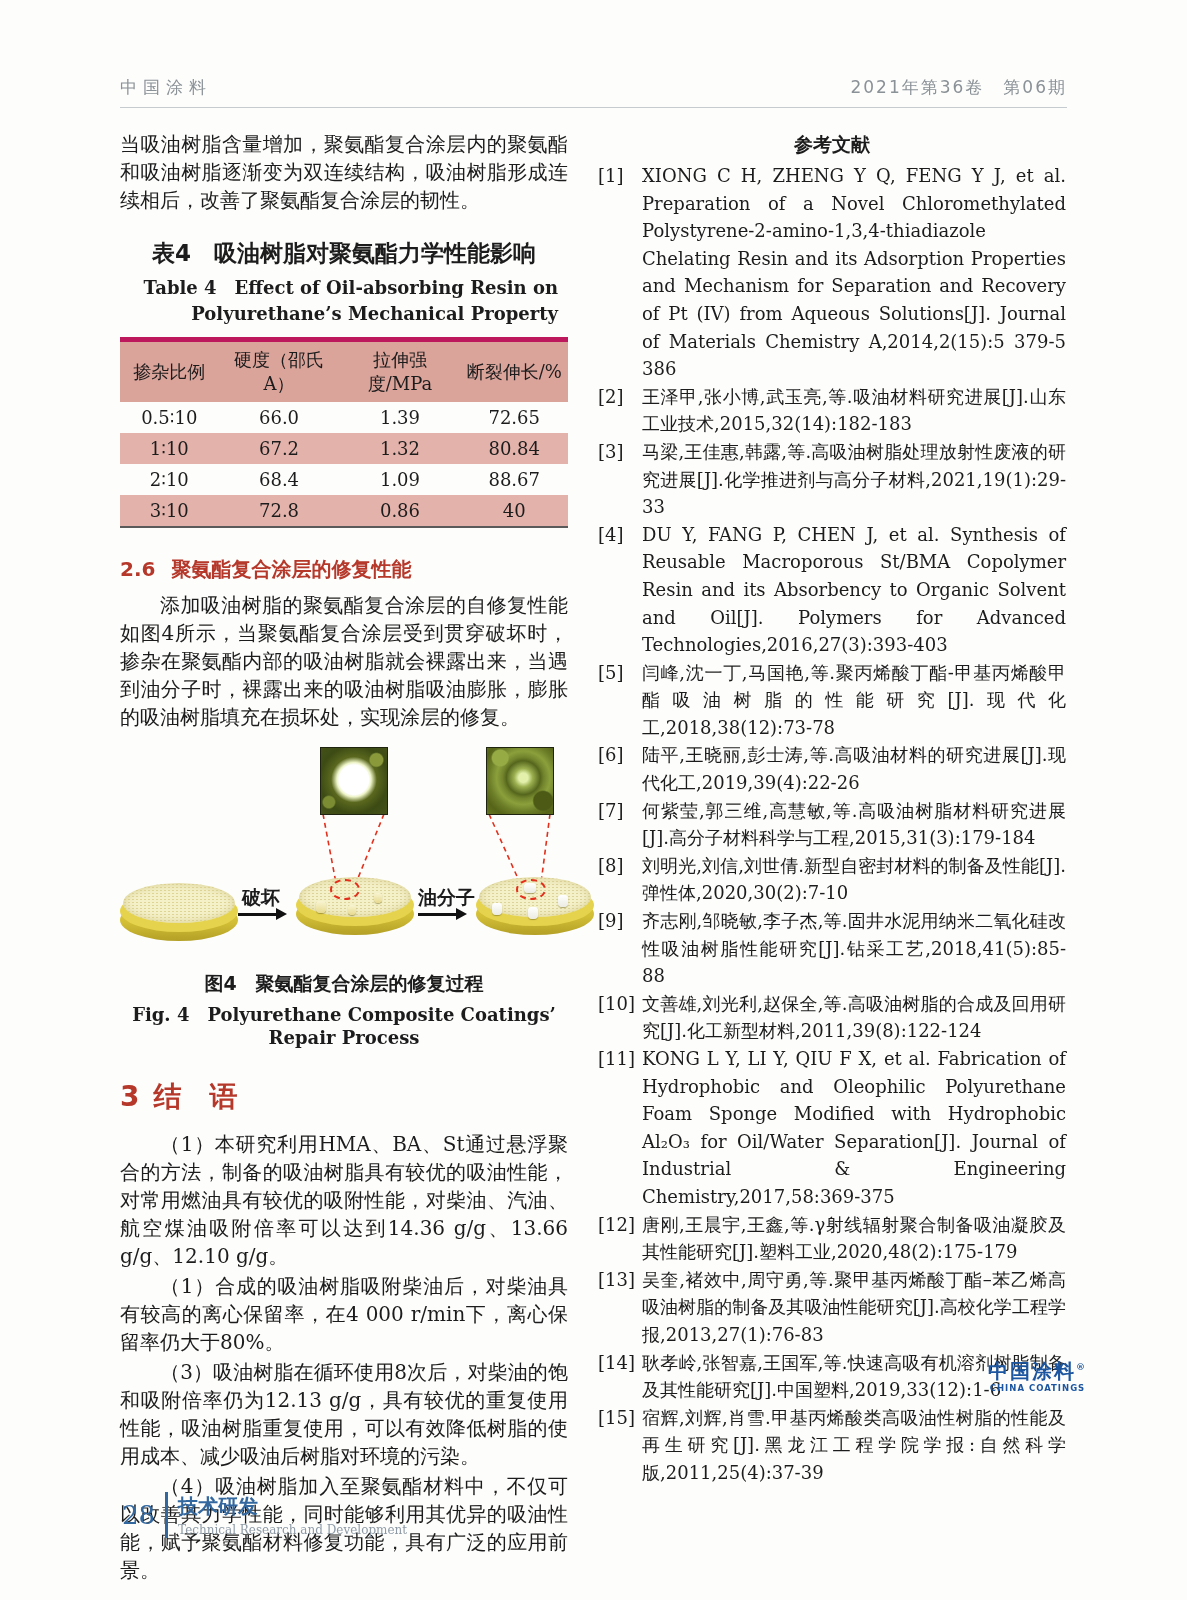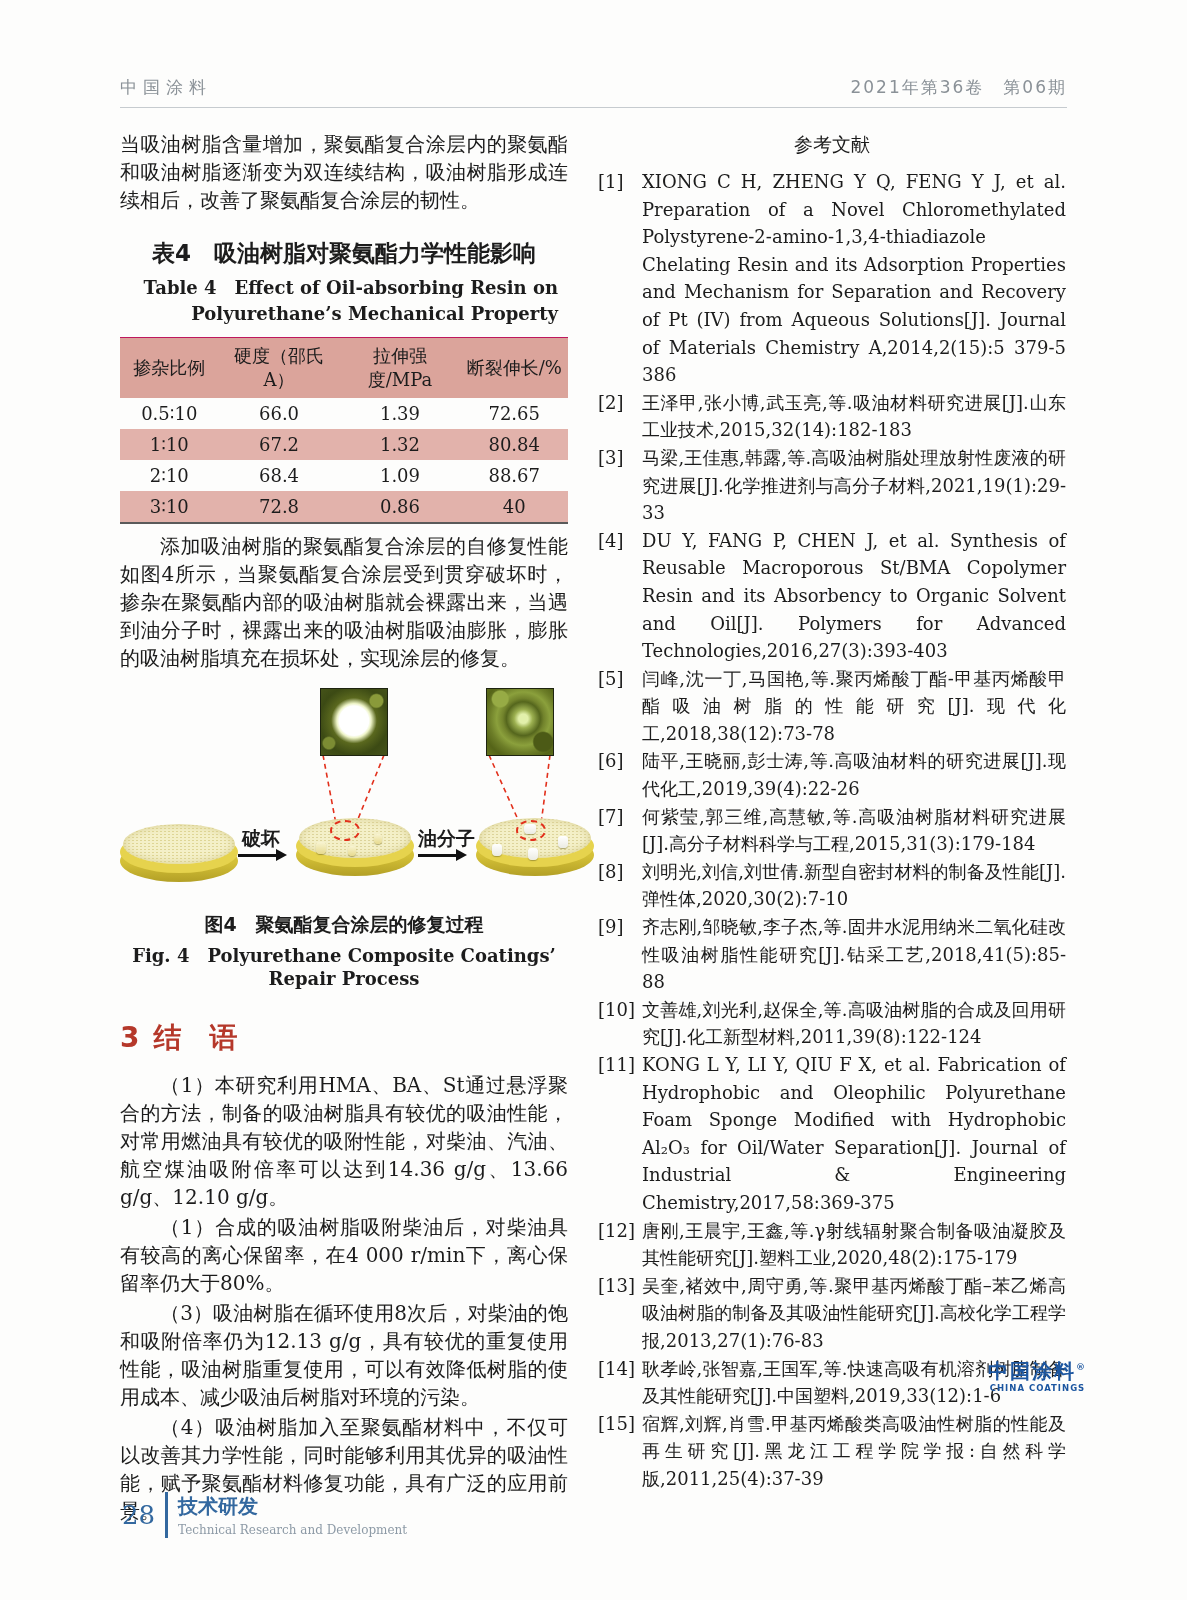--- a/index.html
+++ b/index.html
@@ -29,21 +29,21 @@
     margin-top:24px;text-align:center;font-weight:bold;font-size:23px;
     font-family:"DejaVu Sans", sans-serif;
   }
   .tbl-title-en{
     margin-top:6px;text-align:right;font-weight:bold;font-size:18px;
     line-height:26px;padding:0 10px;
   }
   table.mech{
     width:100%;margin-top:10px;border-collapse:collapse;
     font-size:18px;text-align:center;
-    border-top:1px solid #be185d;border-bottom:2px solid #5a5a5a;
+    border-top:5px solid #be185d;border-bottom:2px solid #5a5a5a;
   }
   table.mech th{
     background:var(--table-header-pink,#dba49b);
     font-weight:normal;padding:6px 2px;
   }
   table.mech td{padding:5px 2px;}
   table.mech tr:nth-child(even) td{background:var(--table-row-pink,#e2b2ab);}
   
   .h-sub{
     margin-top:28px;color:var(--accent-red,#b5382a);
@@ -91,22 +91,22 @@
   }
   .arrow{position:absolute;display:flex;align-items:center;}
   .arrow .bar{width:38px;height:3px;background:#111;}
   .arrow .head{width:0;height:0;border-left:11px solid #111;
     border-top:6px solid transparent;border-bottom:6px solid transparent;}
   .arrow-label{position:absolute;font-weight:bold;font-size:19px;white-space:nowrap;}
   .fig-cap-zh{margin-top:14px;text-align:center;font-weight:bold;font-size:19px;
     font-family:"DejaVu Sans", sans-serif;}
   .fig-cap-en{margin-top:6px;text-align:center;font-weight:bold;font-size:18px;}
   
-  .ref-heading{text-align:center;font-weight:normal;font-size:19px;
-    font-family:"DejaVu Sans", sans-serif;margin-bottom:10px;}
+  .ref-heading{text-align:center;font-weight:bold;font-size:19px;
+    font-family:"DejaVu Sans", sans-serif;margin-bottom:4px;}
   .ref-item{display:flex;font-size:18px;line-height:27.6px;}
   .ref-id{flex:0 0 44px;}
   .ref-text{flex:1;text-align:justify;}
   
   .logo{position:absolute;top:1360px;left:988px;color:var(--logo-blue,#1c56a0);
     font-family:"DejaVu Sans", sans-serif;text-align:center;line-height:1.1;}
   .logo-zh{font-size:20px;font-weight:bold;letter-spacing:2px;}
   .logo-zh sup{font-size:9px;}
   .logo-en{font-size:8.5px;font-weight:bold;letter-spacing:1px;margin-top:2px;}
   
@@ -162,20 +162,23 @@
       </tr>
       <tr>
         <td>3∶10</td>
         <td>72.8</td>
         <td>0.86</td>
         <td>40</td>
       </tr>
     </tbody>
   </table>
 
+  <div class="h-sub">
+    <span class="num">2.6</span><span>聚氨酯复合涂层的修复性能</span>
+  </div>
   <p class="body-par indent after-h">添加吸油树脂的聚氨酯复合涂层的自修复性能如图4所示，当聚氨酯复合涂层受到贯穿破坏时，掺杂在聚氨酯内部的吸油树脂就会裸露出来，当遇到油分子时，裸露出来的吸油树脂吸油膨胀，膨胀的吸油树脂填充在损坏处，实现涂层的修复。</p>
 
   <div class="figure">
     <svg class="fig-lines" width="455" height="212">
       <line x1="203" y1="69" x2="216" y2="138" stroke="#e2301c" stroke-width="1.6" stroke-dasharray="5 4"></line>
       <line x1="264" y1="69" x2="236" y2="138" stroke="#e2301c" stroke-width="1.6" stroke-dasharray="5 4"></line>
       <line x1="369" y1="69" x2="400" y2="138" stroke="#e2301c" stroke-width="1.6" stroke-dasharray="5 4"></line>
       <line x1="430" y1="69" x2="421" y2="138" stroke="#e2301c" stroke-width="1.6" stroke-dasharray="5 4"></line>
     </svg>
 

